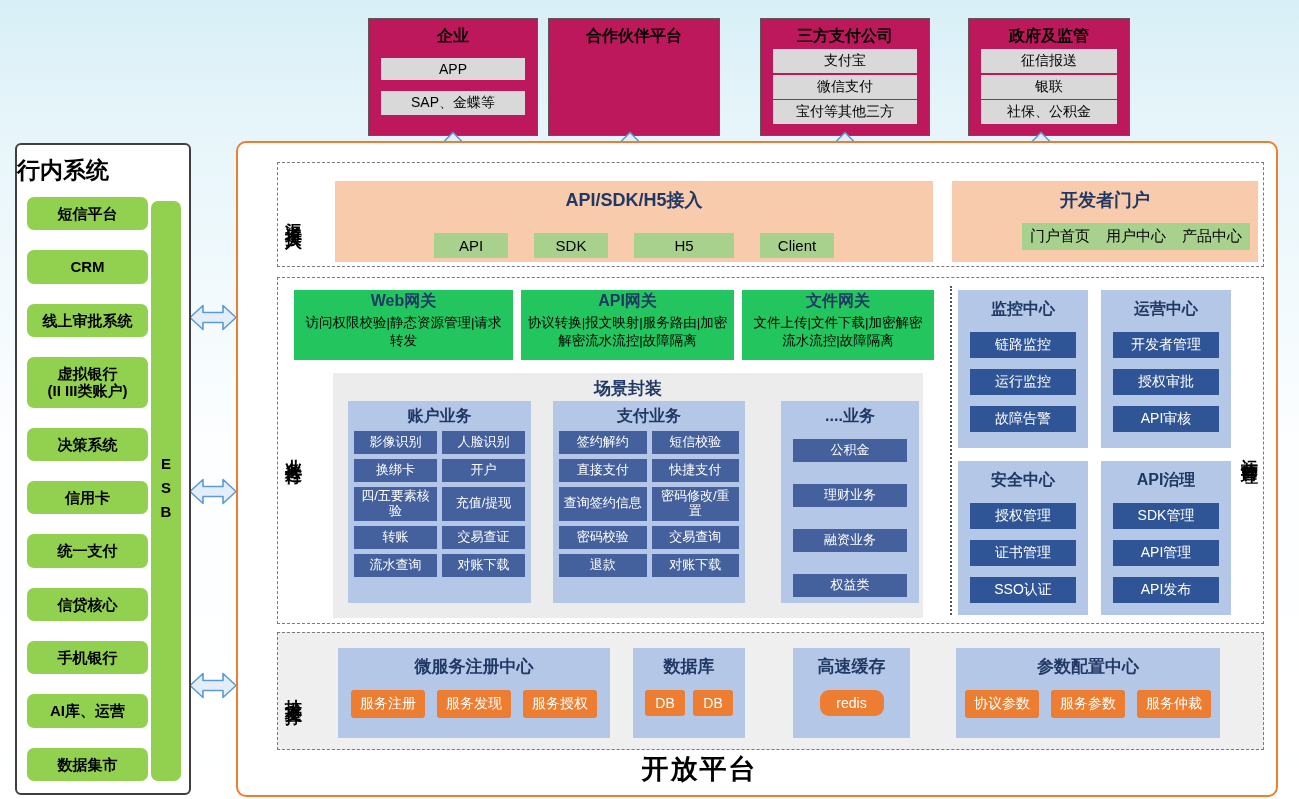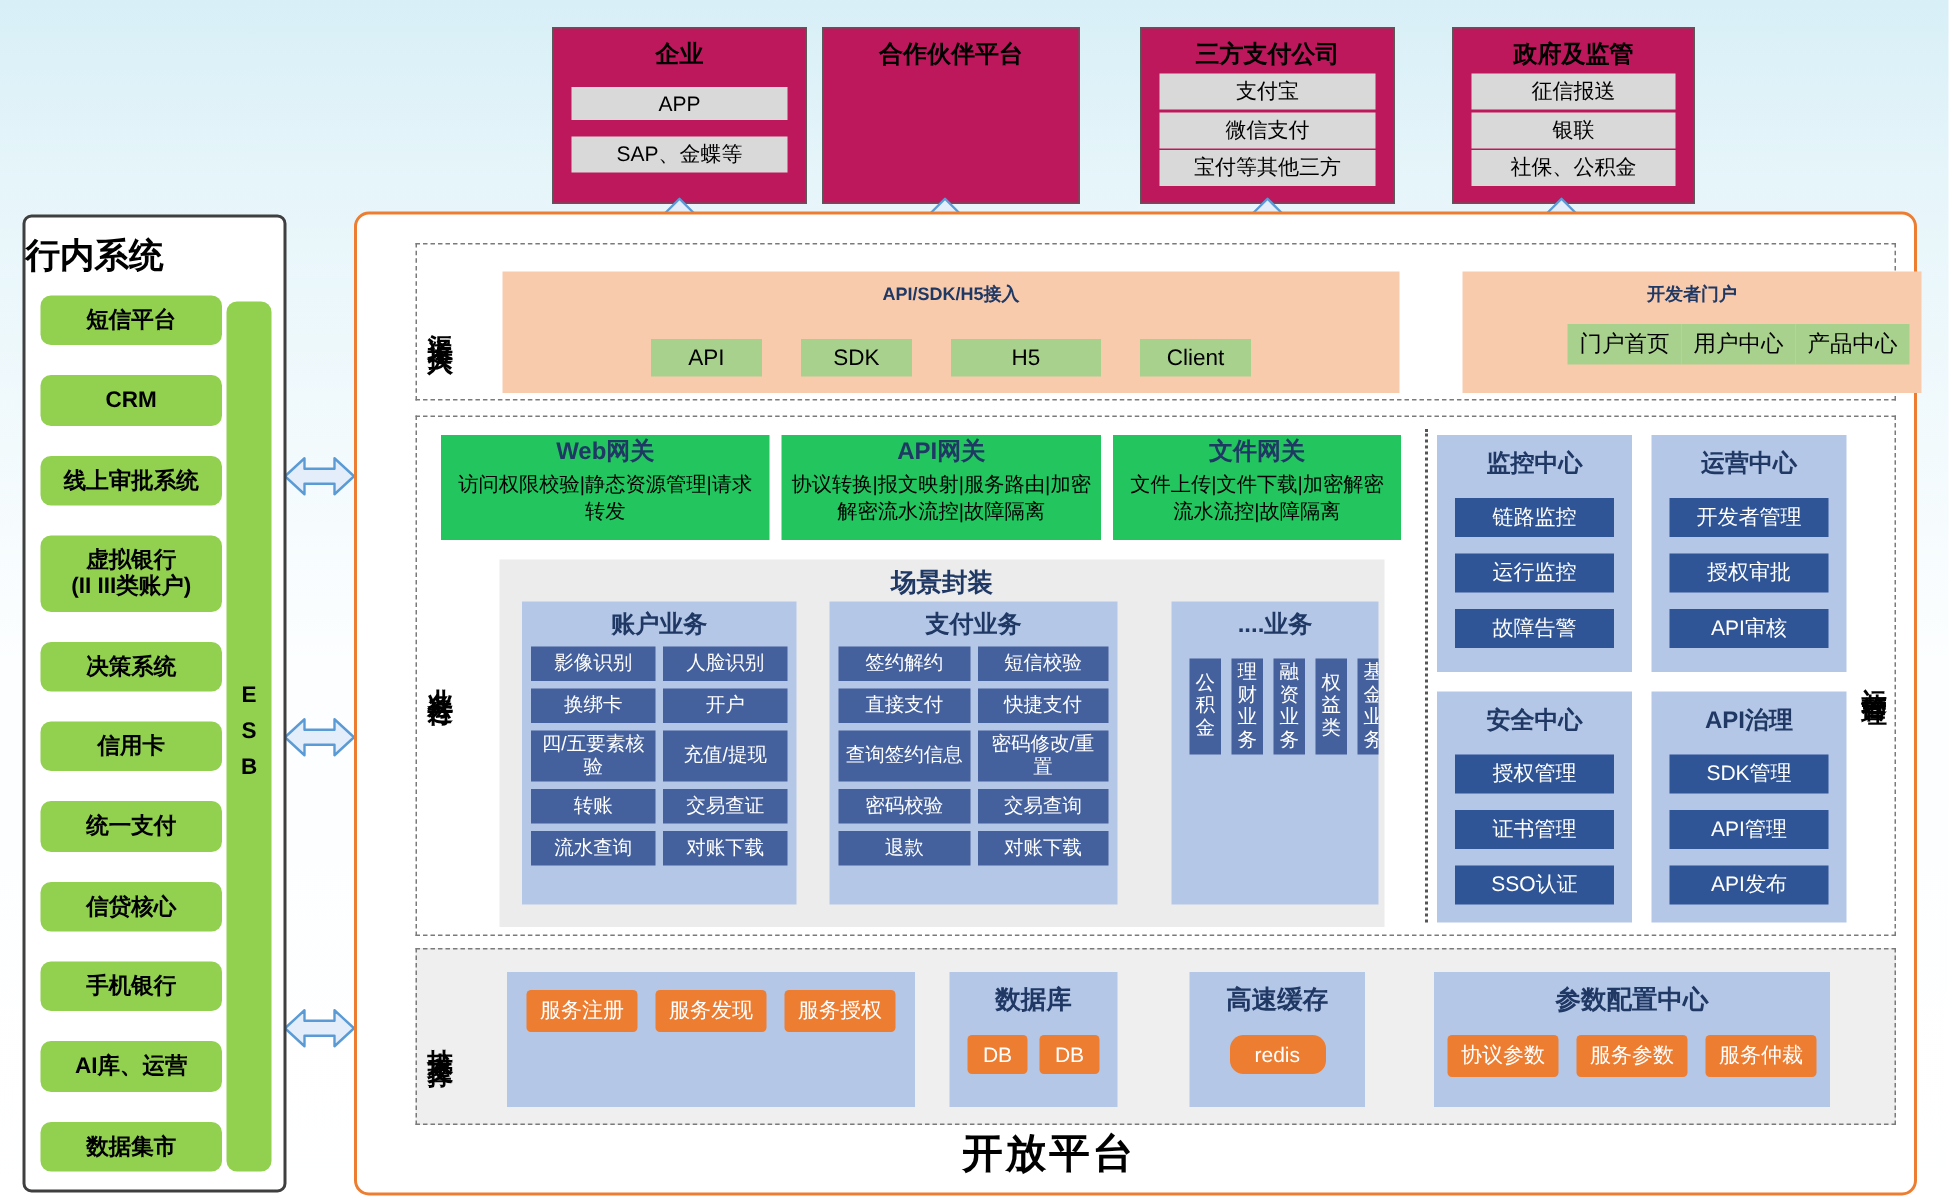--- a/index.html
+++ b/index.html
@@ -23,35 +23,35 @@
   
   .platform{position:absolute;left:236px;top:141px;width:1042px;height:656px;background:#fff;border:2.5px solid #ed7d31;border-radius:10px}
   .section{position:absolute;left:39px;width:987px;border:1.6px dashed #7a7a7a}
   .sec-channel{top:19px;height:105px}
   .sec-business{top:134px;height:347px}
   .sec-tech{top:489px;height:118px;background:#efefef}
   .vlabel{position:absolute;left:7px;top:50%;transform:translateY(-50%);writing-mode:vertical-lr;text-orientation:upright;font-weight:bold;font-size:17px;letter-spacing:3px;line-height:1}
   .vlabel-r{left:auto;right:5px}
   
   .peach{position:absolute;top:18px;height:81px;background:#f8cbad}
-  .peach-title{text-align:center;font-weight:bold;font-size:12px;color:#1f3864;padding-top:7px}
+  .peach-title{text-align:center;font-weight:bold;font-size:18px;color:#1f3864;padding-top:7px}
   .green-row{display:flex;justify-content:center;gap:26px;margin-top:21px}
   .portal-row{display:flex;justify-content:flex-end;margin:11px 8px 0}
   .green-btn{background:#a9d18e;font-size:15px;padding:4px 8px;min-width:74px;text-align:center}
   
   .gateway{position:absolute;top:12px;height:70px;background:#22c55e;padding:1px 6px}
   .gw-title{text-align:center;font-weight:bold;font-size:16px;color:#1f3864}
   .gw-desc{text-align:center;font-size:13.5px;line-height:1.32;margin-top:2px}
   .scenario{position:absolute;left:55px;top:95px;width:590px;height:245px;background:#ececec}
   .scenario-title{text-align:center;font-weight:bold;font-size:17px;color:#1f3864;padding-top:4px}
   .biz-col{position:absolute;top:28px;height:202px;background:#b4c7e7;overflow:hidden}
   .biz-title{text-align:center;font-weight:bold;font-size:16px;color:#1f3864;padding:5px 0 2px}
   .biz-grid{display:grid;grid-template-columns:1fr 1fr;gap:5px;padding:2px 6px 6px}
   .biz-cell{background:#44619d;color:#fff;font-size:13px;display:flex;align-items:center;justify-content:center;text-align:center;min-height:23px;padding:2px 4px;line-height:1.15}
-  .biz-list{display:flex;gap:7px;padding:10px 12px 6px}
+  .biz-list{display:flex;flex-direction:column;gap:22px;padding:10px 12px 6px}
   .center-box{position:absolute;width:130px;background:#b4c7e7}
   .center-title{text-align:center;font-weight:bold;font-size:16px;color:#1f3864;padding:9px 0 12px}
   .center-btn{background:#2f5597;color:#fff;font-size:14px;text-align:center;margin:0 12px 11px;padding:4px 2px}
   .dotsep{position:absolute;left:672px;top:8px;bottom:8px;border-left:2px dotted #555}
   
   .tech-group{position:absolute;top:15px;height:90px;background:#b4c7e7}
   .tech-title{text-align:center;font-weight:bold;font-size:17px;color:#1f3864;padding-top:7px}
   .orange-row{display:flex;justify-content:center;gap:12px;margin-top:12px}
   .orange-btn{background:#ed7d31;color:#fff;font-size:14px;text-align:center;padding:5px 9px;min-width:58px;border-radius:3px}
   .pill{border-radius:9px}
@@ -135,21 +135,21 @@
     <div class="vlabel">渠道接入</div>
     <div class="peach" style="left:57px;width:598px">
       <div class="peach-title">API/SDK/H5接入</div>
       <div class="green-row">
         <div class="green-btn">API</div>
         <div class="green-btn">SDK</div>
         <div class="green-btn" style="min-width:100px">H5</div>
         <div class="green-btn">Client</div>
       </div>
     </div>
-    <div class="peach" style="left:697px;width:306px">
+    <div class="peach" style="left:674px;width:306px">
       <div class="peach-title">开发者门户</div>
       <div class="portal-row">
         <div class="green-btn">门户首页</div>
         <div class="green-btn">用户中心</div>
         <div class="green-btn">产品中心</div>
       </div>
     </div>
   </div>
 
   <div class="section sec-business">
@@ -241,20 +241,21 @@
       <div class="center-btn">SDK管理</div>
       <div class="center-btn">API管理</div>
       <div class="center-btn">API发布</div>
     </div>
   </div>
 
   <div class="section sec-tech">
     <div class="vlabel">技术支撑</div>
 
     <div class="tech-group" style="left:60px;width:272px">
+      <div class="tech-title">微服务注册中心</div>
       <div class="orange-row">
         <div class="orange-btn">服务注册</div>
         <div class="orange-btn">服务发现</div>
         <div class="orange-btn">服务授权</div>
       </div>
     </div>
     <div class="tech-group" style="left:355px;width:112px">
       <div class="tech-title">数据库</div>
       <div class="orange-row" style="gap:8px">
         <div class="orange-btn" style="min-width:40px">DB</div>

